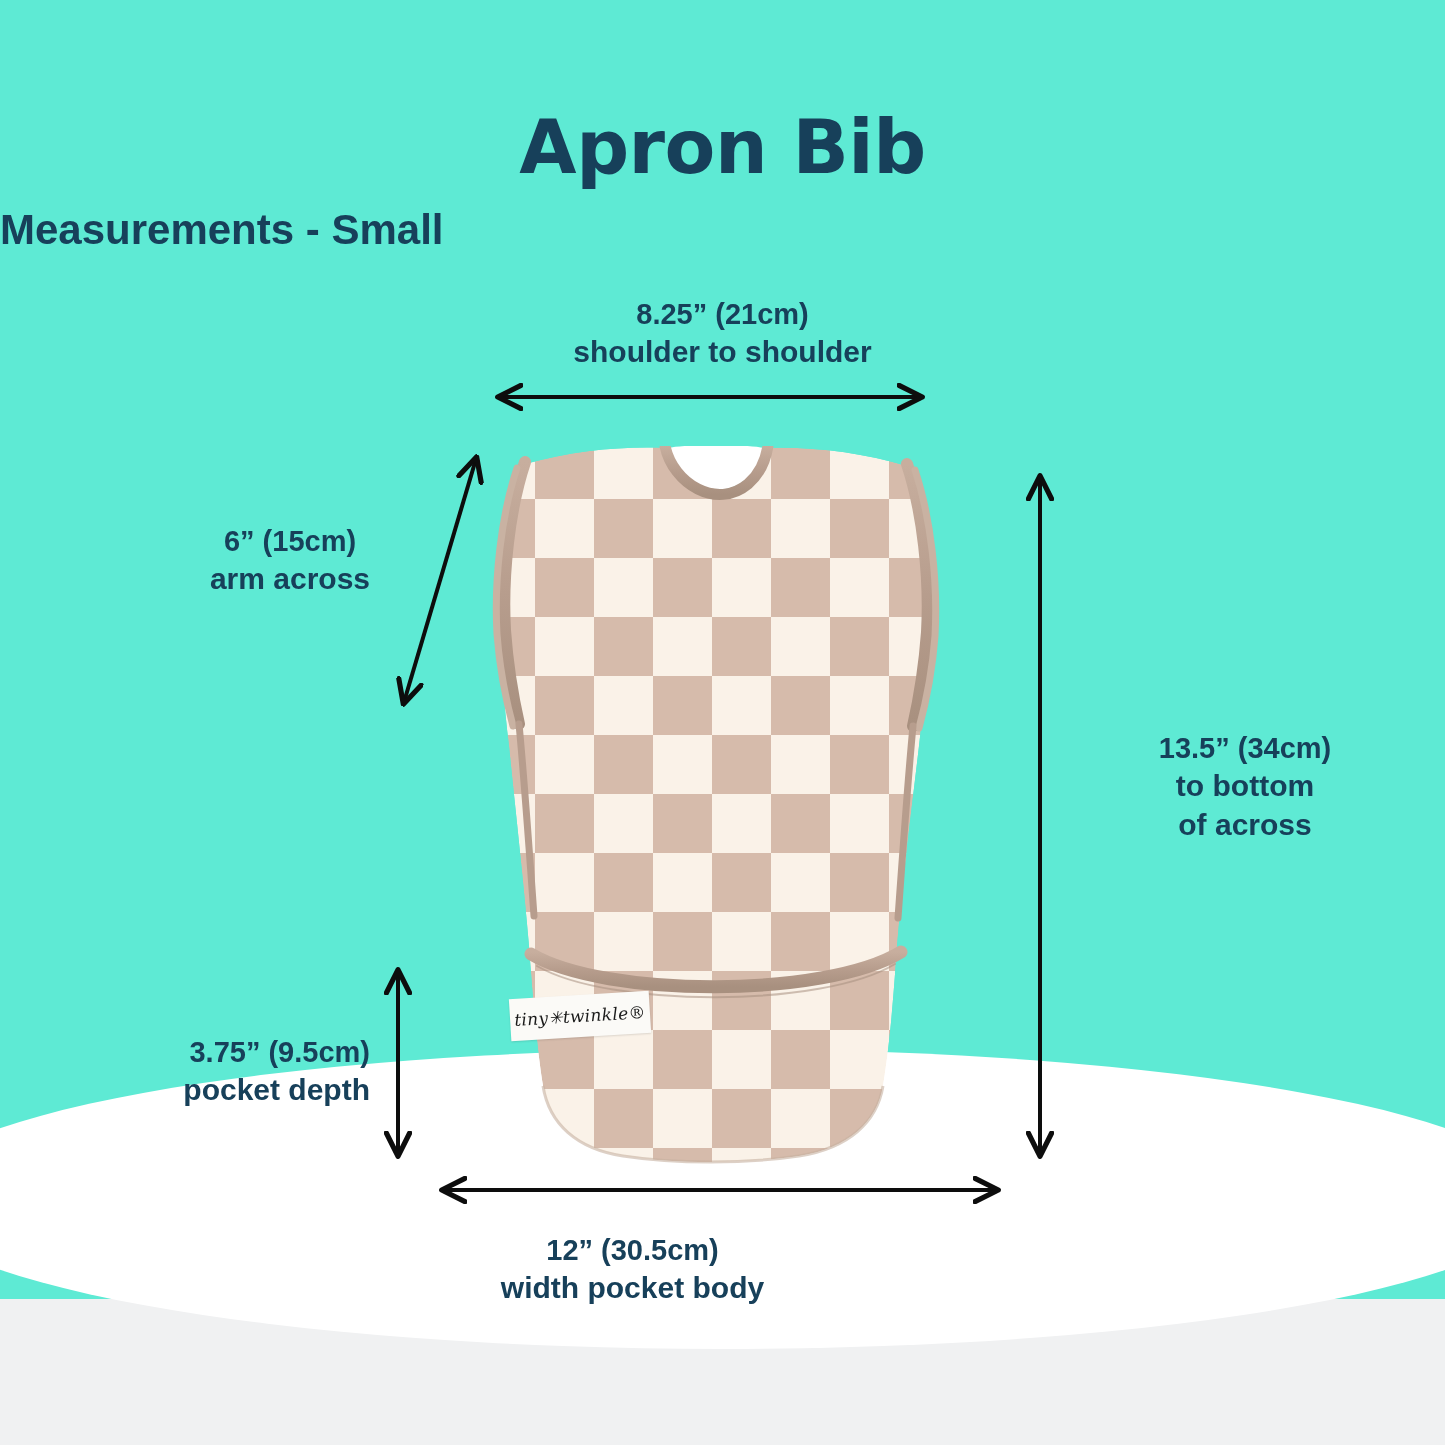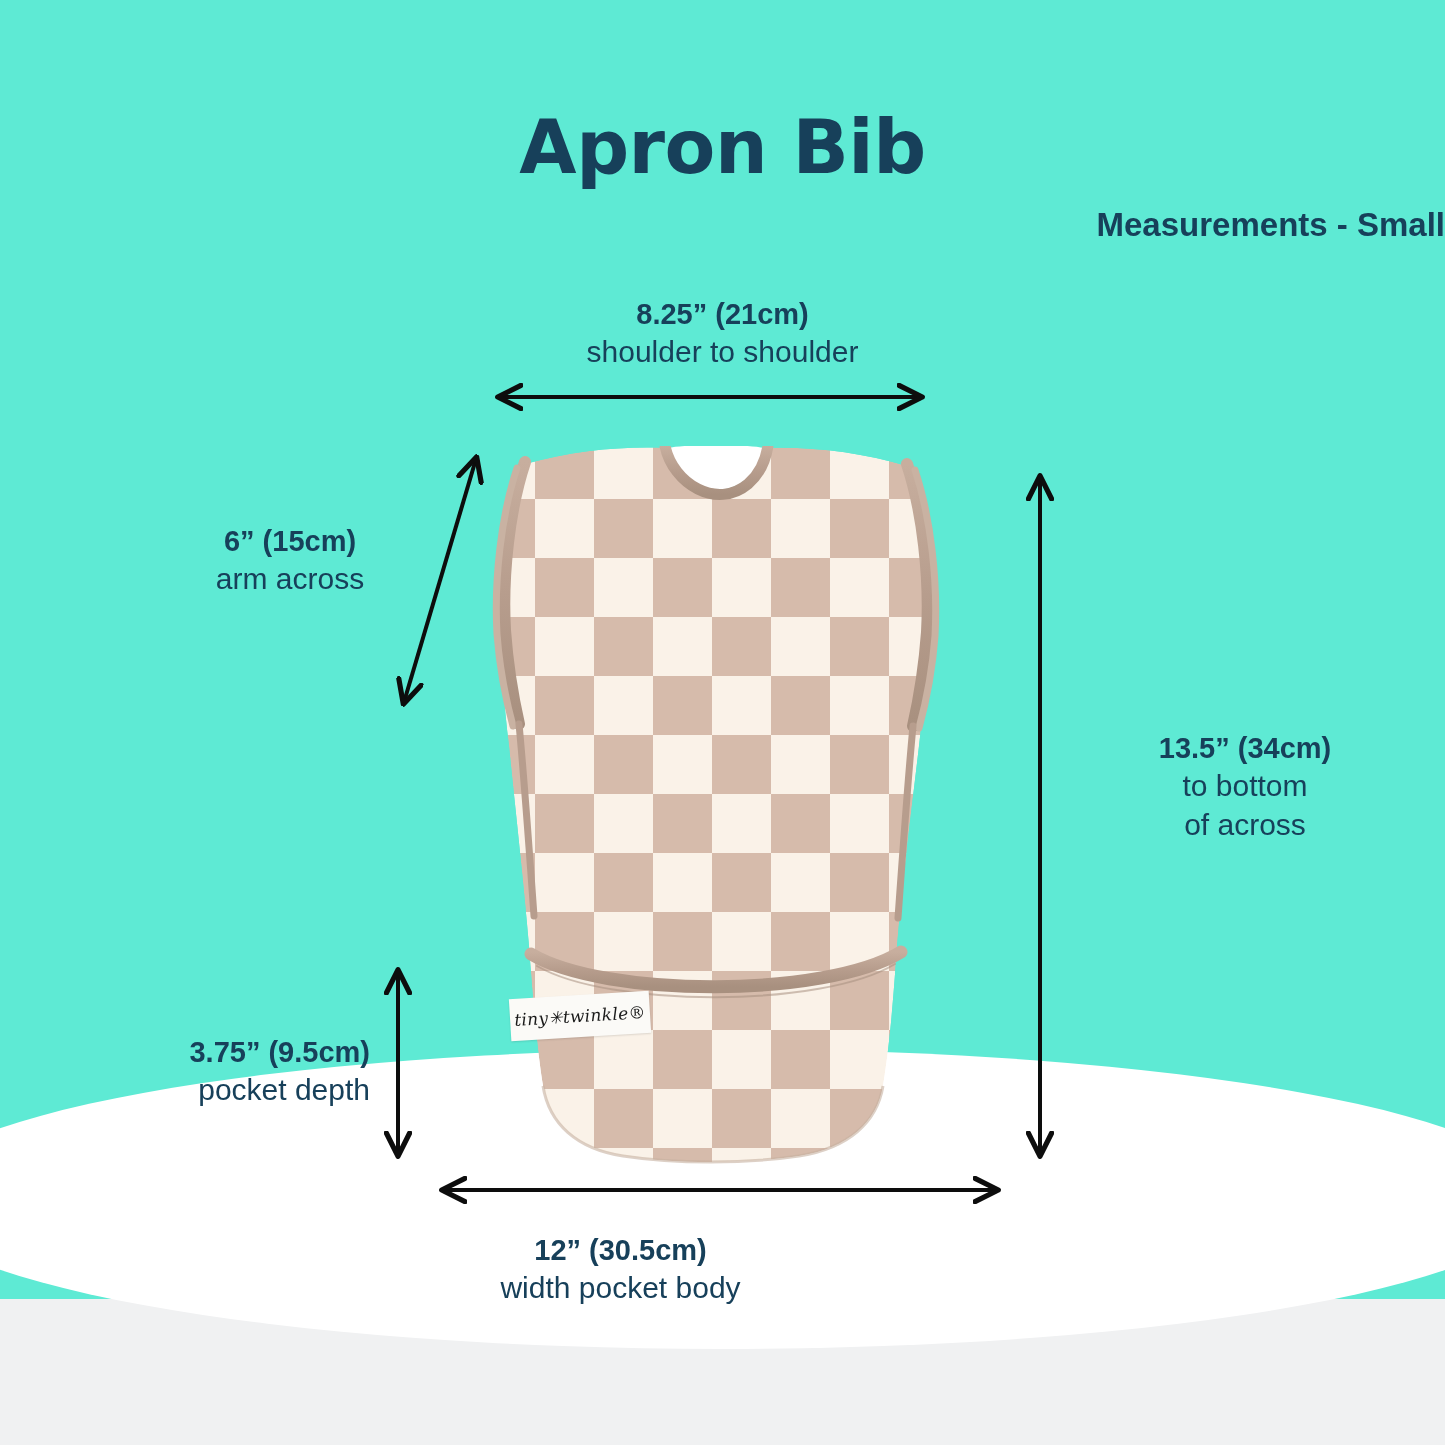--- a/index.html
+++ b/index.html
@@ -48,37 +48,37 @@
     font-weight: 700;
     letter-spacing: -0.5px;
     color: #17405A;
     font-family: "DejaVu Sans", sans-serif;
   }
   .subtitle {
     position: absolute;
     left: 0;
     top: 206px;
     width: 1445px;
-    text-align: right;
-    font-size: 33px;
+    text-align: left;
+    font-size: 42px;
     font-weight: 700;
     color: #17405A;
     font-family: "Liberation Sans", sans-serif;
   }
 
   
   .label-block { position: absolute; color: #17405A; line-height: 1.28; }
   .label-value { font-weight: 700; font-size: 29px; white-space: nowrap; }
-  .label-desc  { font-weight: 400; font-size: 30px; white-space: nowrap; }
+  .label-desc  { font-weight: 700; font-size: 30px; white-space: nowrap; }
 
   #label-shoulder { top: 296px; left: 0; width: 1445px; text-align: center; }
   #label-arm      { top: 523px; left: 90px; width: 400px; text-align: center; }
   #label-height   { top: 730px; left: 1080px; width: 330px; text-align: center; }
   #label-pocket   { top: 1022px; left: 40px; width: 330px; text-align: right; margin-top: 12px; }
-  #label-width    { top: 1232px; left: 0; width: 1241px; text-align: center; }
+  #label-width    { top: 1232px; left: 0; width: 1241px; text-align: center; padding-left: 12px; }
 
   
   #overlay {
     position: absolute;
     left: 0; top: 0;
     width: 1445px; height: 1445px;
   }
 
   
   #bib {

